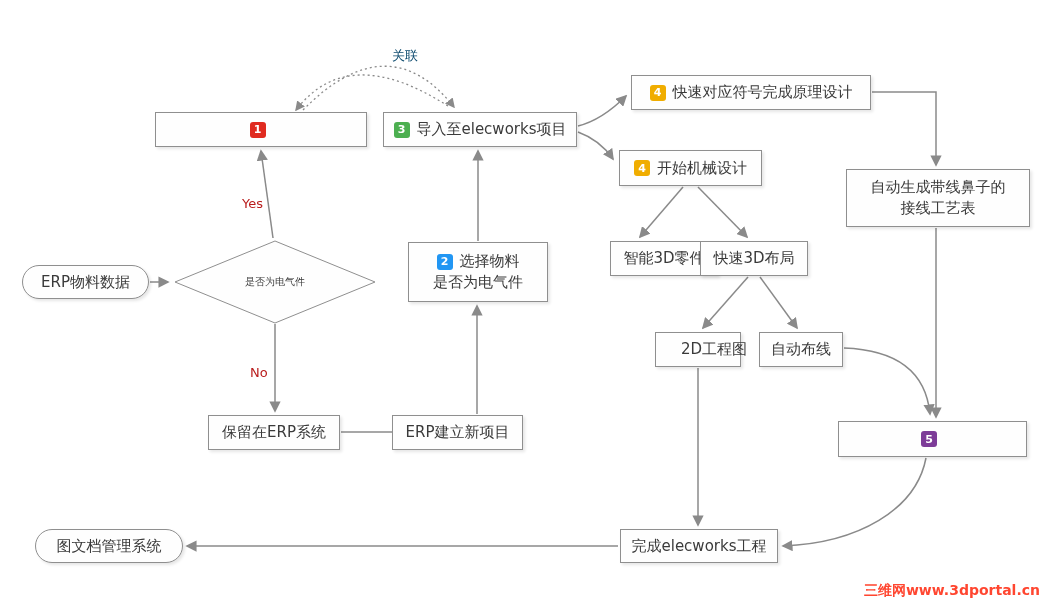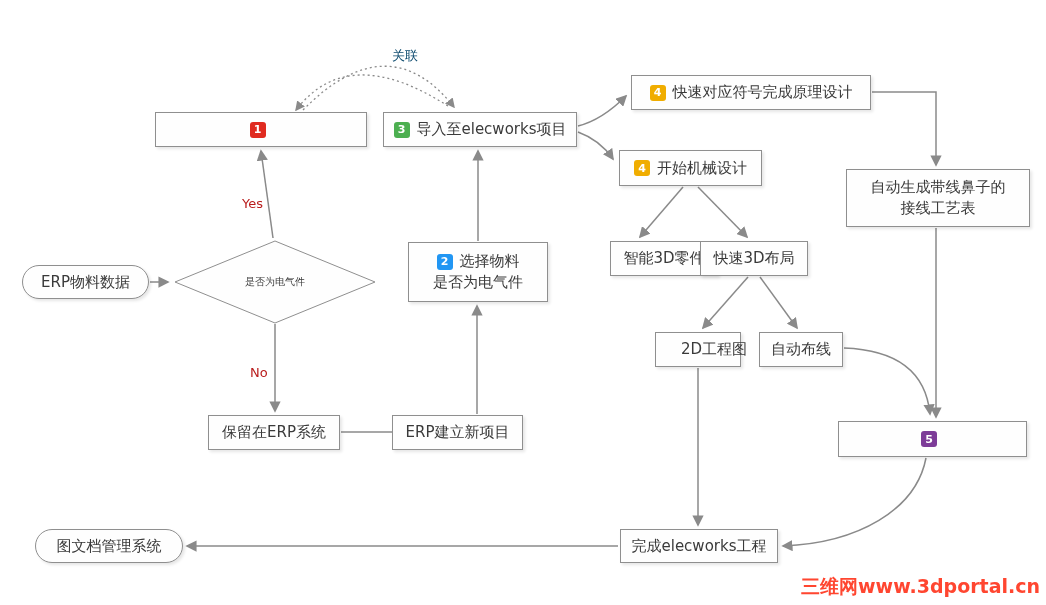--- a/index.html
+++ b/index.html
@@ -24,21 +24,21 @@
   .badge-4{background:#f0ad00;}
   .badge-5{background:#7d3c98;}
   .with-badge{display:flex;align-items:center;justify-content:center;}
   .float-label{position:absolute;font-size:13px;color:#b91c1c;}
   .assoc{color:#0c4a6e;margin-left:32px;}
   #diamond-label{
     position:absolute;left:175px;top:241px;width:200px;height:82px;display:flex;
     align-items:center;justify-content:center;font-size:10px;
   }
   #watermark{
-    position:absolute;right:6px;bottom:5px;font-size:19px;font-weight:bold;color:#ff4630;
+    position:absolute;right:6px;bottom:5px;font-size:14px;font-weight:bold;color:#ff4630;
     text-shadow:1px 1px 0 rgba(255,255,255,0.6);
   }
   svg.layer{position:absolute;left:0;top:0;pointer-events:none;}
   .arrow{fill:none;stroke:#8a8a8a;stroke-width:1.5;}
   .dashed{stroke-dasharray:2 3;stroke-width:1.3;}
 </style>
 </head>
 <body>
 
 <div id="canvas">

